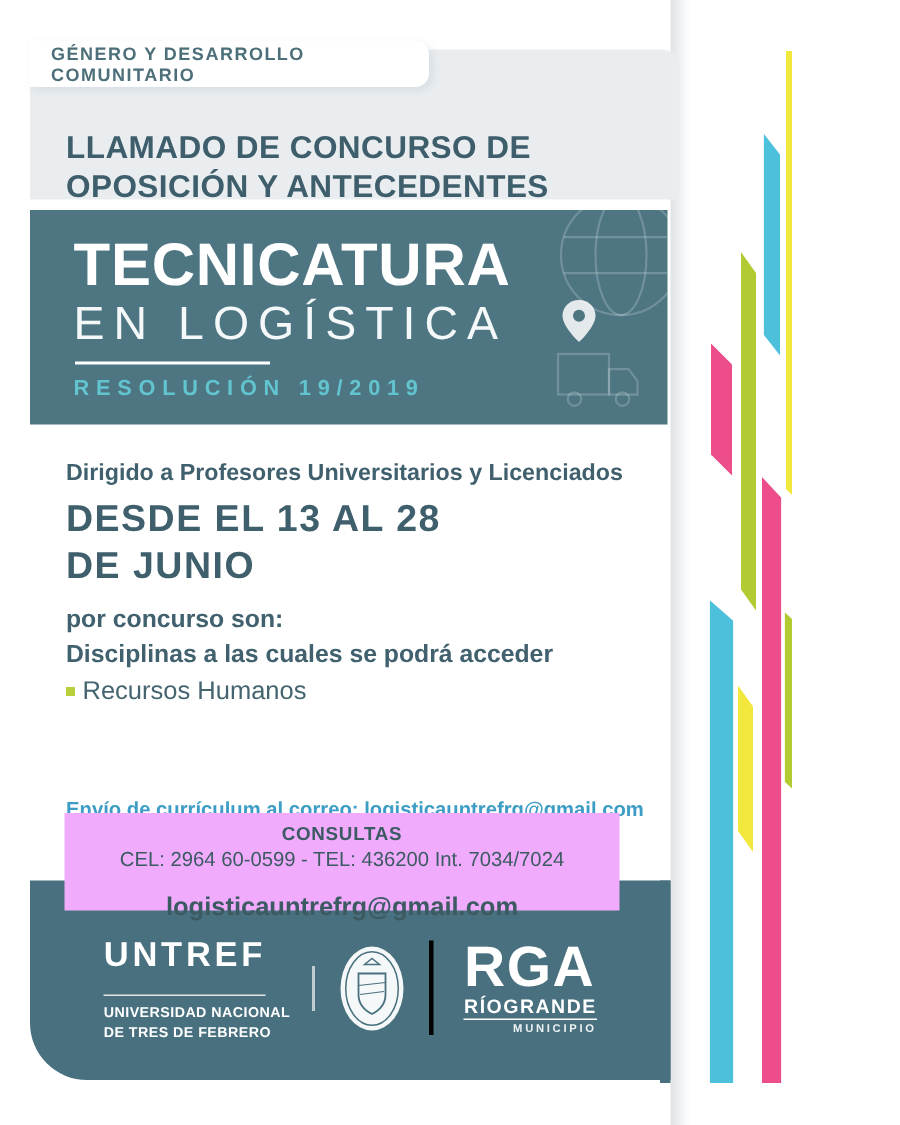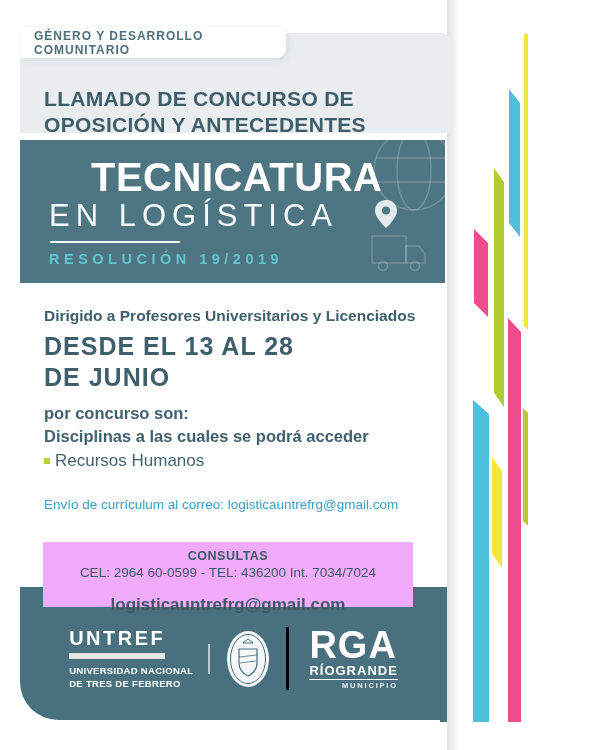--- a/index.html
+++ b/index.html
@@ -16,48 +16,48 @@
   
   .badge{position:absolute;left:20px;top:27px;width:266px;height:31px;background:#ffffff;
     border-radius:0 9px 9px 0;box-shadow:2px 2px 6px rgba(60,80,90,.10);
     display:flex;align-items:center;padding-left:14px;box-sizing:border-box;}
   .badge span{font-size:12px;font-weight:700;letter-spacing:1px;color:#4d6f79;}
   .header-title{position:absolute;left:44px;top:86px;font-size:21px;line-height:26px;
     font-weight:800;color:#3e5e6c;letter-spacing:.3px;}
   
   .banner{position:absolute;left:20px;top:140px;width:425px;height:143px;background:#4d7582;
     color:#fff;box-sizing:border-box;padding:16px 0 0 29px;overflow:hidden;}
-  .banner .title{font-size:40px;font-weight:800;letter-spacing:.5px;line-height:42px;margin-left:42px;}
+  .banner .title{font-size:40px;font-weight:800;letter-spacing:.5px;line-height:42px;}
   .banner .subtitle{font-size:31px;font-weight:400;letter-spacing:6px;line-height:36px;color:#f4f8f9;}
   .banner .rule{width:130px;height:2px;background:#ffffff;margin:7px 0 8px 1px;}
   .banner .resolution{font-size:14.5px;font-weight:700;letter-spacing:4.5px;color:#62c4cf;}
   .banner svg{position:absolute;right:0;top:0;}
   
   .audience{position:absolute;left:44px;top:307px;font-size:15.5px;font-weight:700;color:#40606e;}
   .dates{position:absolute;left:44px;top:331px;font-size:25px;line-height:31px;
     font-weight:800;letter-spacing:1px;color:#3f5f6d;}
   .disc-intro{position:absolute;left:44px;top:402px;font-size:16.5px;line-height:23px;
     font-weight:700;color:#41616f;}
   .disc-list{position:absolute;left:44px;top:449px;list-style:none;margin:0;padding:0;}
   .disc-list li{font-size:17px;line-height:24px;color:#44656f;display:flex;align-items:center;}
   .disc-list li::before{content:"";width:6px;height:6px;background:#b9cf3c;margin-right:5px;display:inline-block;}
-  .cv-line{position:absolute;left:44px;top:497px;font-size:13.5px;font-weight:400;color:#3d9dc5;}
+  .cv-line{position:absolute;left:44px;top:532px;font-size:13.5px;font-weight:700;color:#3d9dc5;}
   
   .consultas{position:absolute;left:43px;top:542px;width:370px;height:65px;background:#f0abfc;
     text-align:center;color:#3c5a62;box-sizing:border-box;padding-top:7px;z-index:3;}
   .consultas .c-title{font-size:12.5px;font-weight:700;letter-spacing:.5px;}
   .consultas .c-phones{font-size:13.5px;margin-top:2px;}
   .consultas .c-email{font-size:17px;font-weight:800;margin-top:15px;}
   
   .footer{position:absolute;left:20px;top:587px;width:427px;height:133px;background:#48707e;
     border-radius:0 0 0 38px;display:flex;align-items:center;justify-content:center;gap:15px;
     padding-top:10px;box-sizing:border-box;z-index:2;color:#fff;}
   .untref{text-align:left;}
-  .untref .u-name{font-size:20px;font-weight:800;letter-spacing:2.5px;
-    border-bottom:6px solid #e5e5e5;padding-bottom:3px;display:inline-block;}
+  .untref .u-name{font-size:23px;font-weight:800;letter-spacing:2.5px;
+    border-bottom:1px solid #e5e5e5;padding-bottom:13px;display:inline-block;}
   .untref .u-sub{font-size:9.5px;font-weight:700;letter-spacing:.3px;line-height:13px;margin-top:5px;}
   .v-div{width:2px;height:30px;background:rgba(255,255,255,.65);}
   .rga{border-left:3px solid #000000;padding-left:20px;}
   .rga .r-name{font-size:38px;font-weight:800;line-height:36px;letter-spacing:1px;}
   .rga .r-sub1{font-size:13px;font-weight:800;letter-spacing:1px;text-align:right;
     border-bottom:1.5px solid #fff;padding-bottom:1px;}
   .rga .r-sub2{font-size:7.5px;font-weight:700;letter-spacing:1.8px;text-align:right;margin-top:1px;opacity:.9;}
   
   .side-panel{position:absolute;left:556px;top:38px;width:33px;height:547px;
     background:linear-gradient(to right,#e6eaee,#eef1f3);border-radius:2px 14px 3px 3px;}

